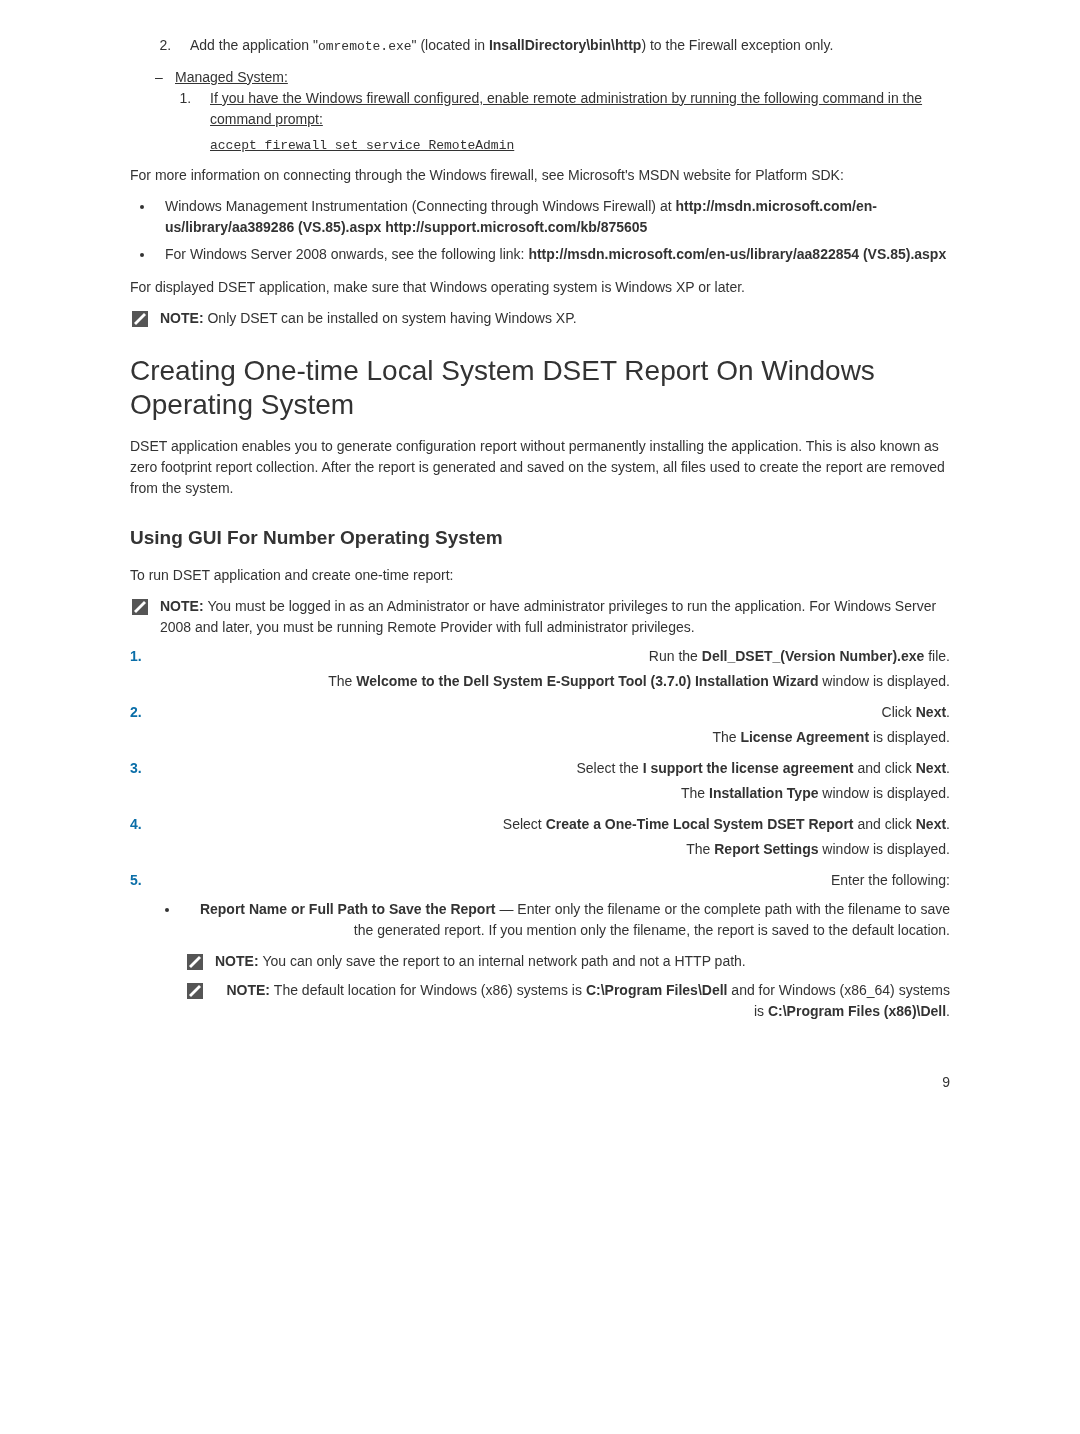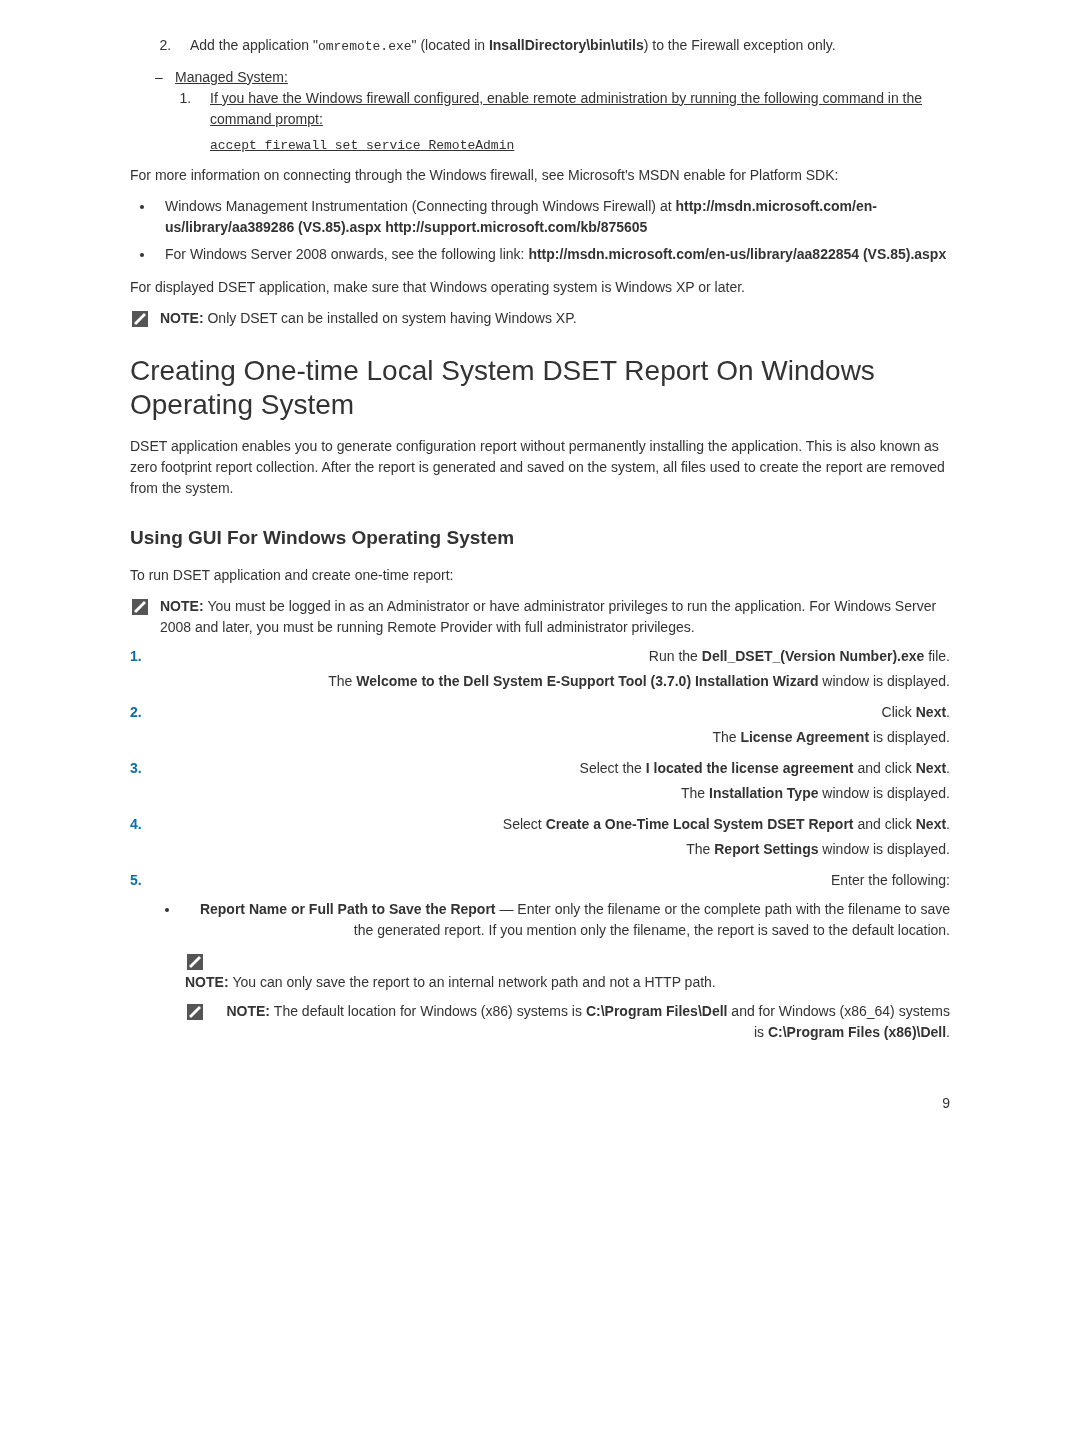--- a/index.html
+++ b/index.html
@@ -110,37 +110,37 @@
       text-align: right;
       margin-top: 50px;
       font-size: 14px;
     }
   </style>
 </head>
 <body>
 
 <ol class="sub-list" start="2">
   <li>
-    <span>Add the application "</span><code>omremote.exe</code><span>" (located in </span><b>InsallDirectory\bin\utils</b><span>) to the Firewall exception only.</span>
+    <span>Add the application "</span><code>omremote.exe</code><span>" (located in </span><b>InsallDirectory\bin\http</b><span>) to the Firewall exception only.</span>
   </li>
 </ol>
 
 <ul class="dash-list">
   <li>
     <span>Managed System:</span>
     <ol class="sub-list" style="margin-left:20px;">
       <li>
         <span>If you have the Windows firewall configured, enable remote administration by running the following command in the command prompt:</span>
         <div style="margin-top:4px;"><code>accept firewall set service RemoteAdmin</code></div>
       </li>
     </ol>
   </li>
 </ul>
 
-<p>For more information on connecting through the Windows firewall, see Microsoft's MSDN enable for Platform SDK:</p>
+<p>For more information on connecting through the Windows firewall, see Microsoft's MSDN website for Platform SDK:</p>
 
 <ul class="bullet-list">
   <li>
     <span>Windows Management Instrumentation (Connecting through Windows Firewall) at </span><b>http://msdn.microsoft.com/en-us/library/aa389286 (VS.85).aspx http://support.microsoft.com/kb/875605</b>
   </li>
   <li>
     <span>For Windows Server 2008 onwards, see the following link: </span><b>http://msdn.microsoft.com/en-us/library/aa822854 (VS.85).aspx</b>
   </li>
 </ul>
 
@@ -151,21 +151,21 @@
       <polygon points="2,2 18,2 18,18 2,18" fill="#555"></polygon>
       <polygon points="4,14 6,16 16,6 14,4" fill="#fff"></polygon>
     </svg>
   <div><b>NOTE: </b><span>Only DSET can be installed on system having Windows XP.</span></div>
 </div>
 
 <h1>Creating One-time Local System DSET Report On Windows Operating System</h1>
 
 <p>DSET application enables you to generate configuration report without permanently installing the application. This is also known as zero footprint report collection. After the report is generated and saved on the system, all files used to create the report are removed from the system.</p>
 
-<h2>Using GUI For Windows Operating System</h2>
+<h2>Using GUI For Number Operating System</h2>
 
 <p>To run DSET application and create one-time report:</p>
 
 <div class="note-row">
   <svg class="note-icon" viewBox="0 0 20 20">
       <polygon points="2,2 18,2 18,18 2,18" fill="#555"></polygon>
       <polygon points="4,14 6,16 16,6 14,4" fill="#fff"></polygon>
     </svg>
   <div><b>NOTE: </b><span>You must be logged in as an Administrator or have administrator privileges to run the application. For Windows Server 2008 and later, you must be running Remote Provider with full administrator privileges.</span></div>
 </div>
@@ -173,33 +173,33 @@
 <ol class="main-steps">
   <li>
     <span>Run the </span><b>Dell_DSET_(Version Number).exe</b><span> file.</span>
     <div class="step-sub"><span>The </span><b>Welcome to the Dell System E-Support Tool (3.7.0) Installation Wizard</b><span> window is displayed.</span></div>
   </li>
   <li>
     <span>Click </span><b>Next</b><span>.</span>
     <div class="step-sub"><span>The </span><b>License Agreement</b><span> is displayed.</span></div>
   </li>
   <li>
-    <span>Select the </span><b>I located the license agreement</b><span> and click </span><b>Next</b><span>.</span>
+    <span>Select the </span><b>I support the license agreement</b><span> and click </span><b>Next</b><span>.</span>
     <div class="step-sub"><span>The </span><b>Installation Type</b><span> window is displayed.</span></div>
   </li>
   <li>
     <span>Select </span><b>Create a One-Time Local System DSET Report</b><span> and click </span><b>Next</b><span>.</span>
     <div class="step-sub"><span>The </span><b>Report Settings</b><span> window is displayed.</span></div>
   </li>
   <li>
     <span>Enter the following:</span>
     <ul class="inner-bullets">
       <li>
         <b>Report Name or Full Path to Save the Report </b><span> — Enter only the filename or the complete path with the filename to save the generated report. If you mention only the filename, the report is saved to the default location.</span>
-        <div class="note-row" style="margin-top:10px;flex-direction:column;">
+        <div class="note-row" style="margin-top:10px;">
           <svg class="note-icon" viewBox="0 0 20 20">
               <polygon points="2,2 18,2 18,18 2,18" fill="#555"></polygon>
               <polygon points="4,14 6,16 16,6 14,4" fill="#fff"></polygon>
             </svg>
           <div><b>NOTE: </b><span>You can only save the report to an internal network path and not a HTTP path.</span></div>
         </div>
         <div class="note-row">
           <svg class="note-icon" viewBox="0 0 20 20">
               <polygon points="2,2 18,2 18,18 2,18" fill="#555"></polygon>
               <polygon points="4,14 6,16 16,6 14,4" fill="#fff"></polygon>

